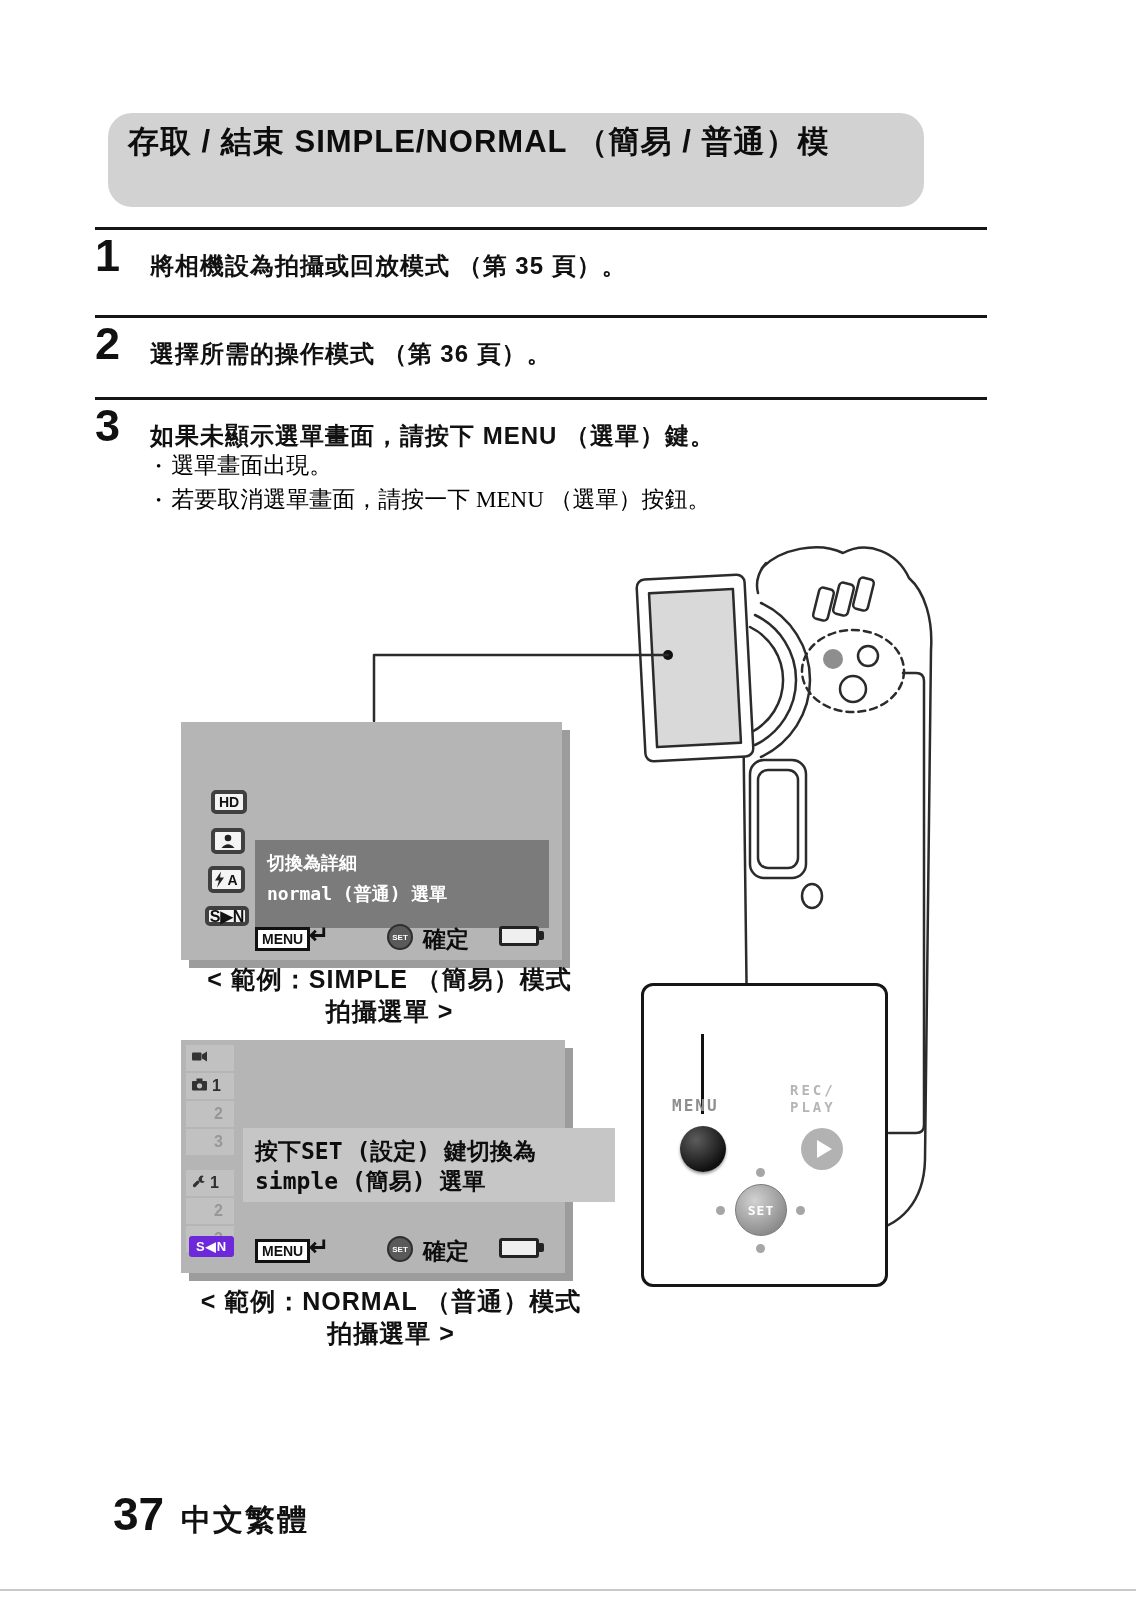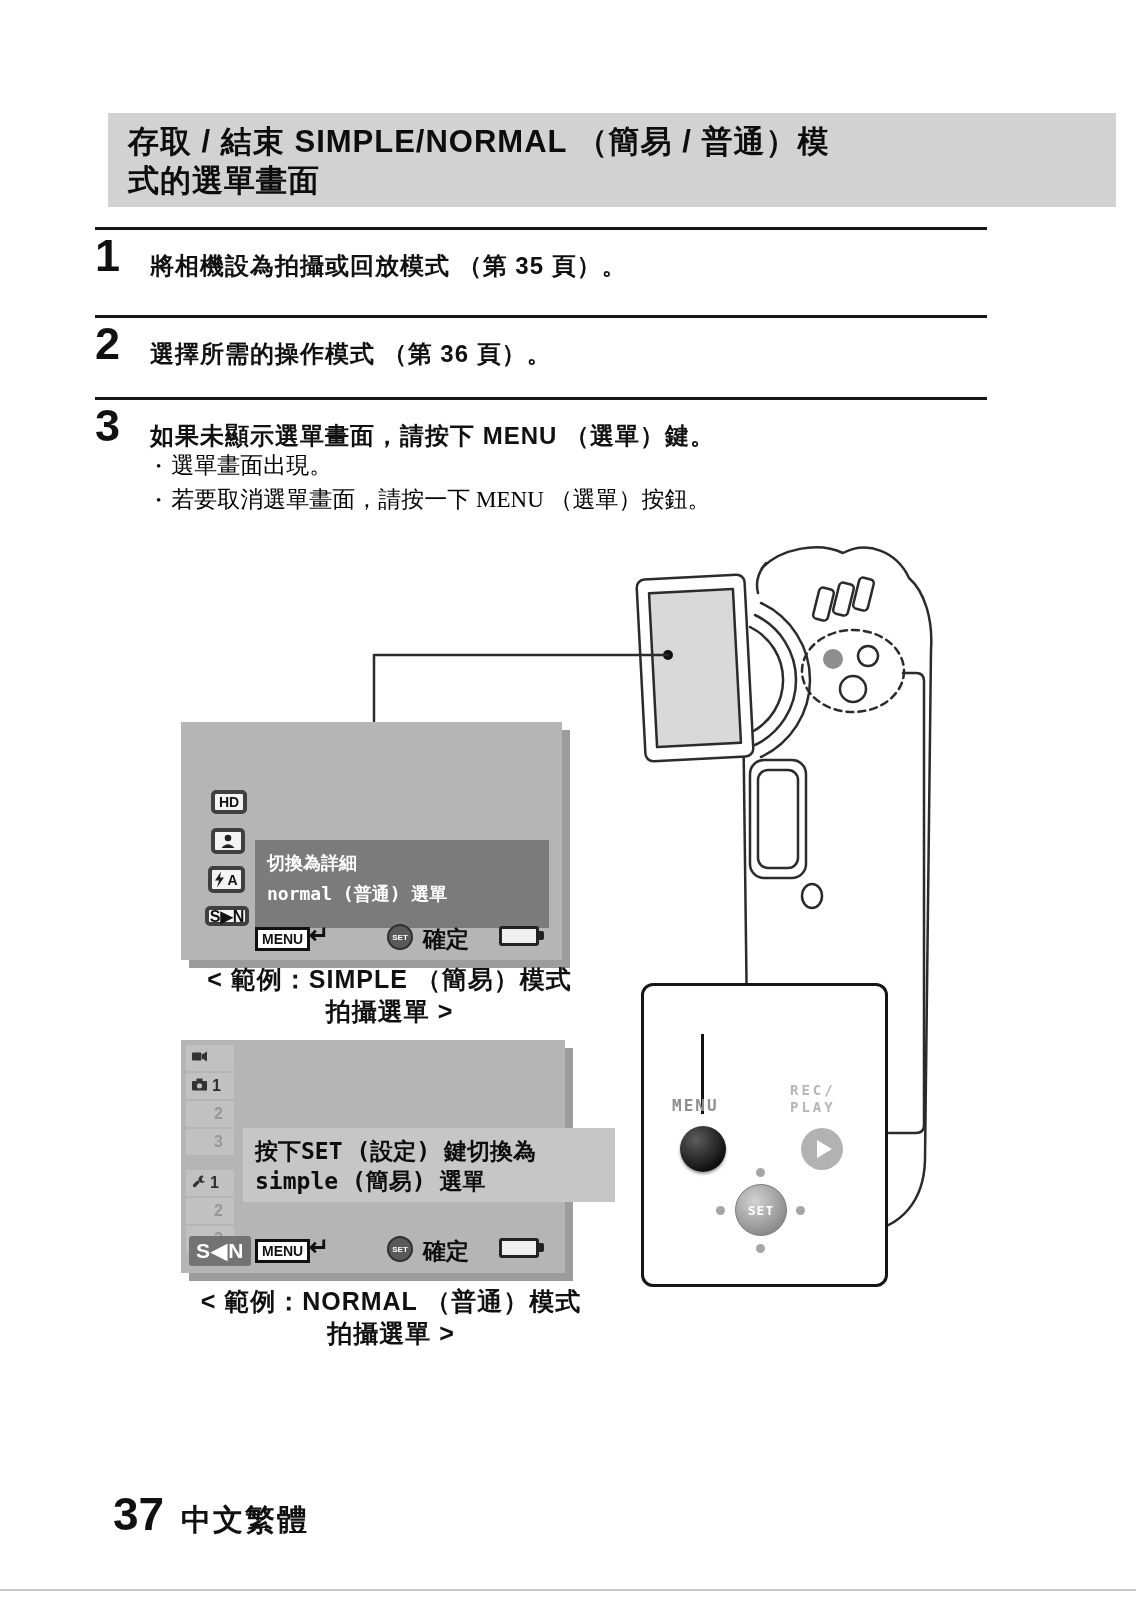--- a/index.html
+++ b/index.html
@@ -2,22 +2,22 @@
 <html><head>
 <meta charset="utf-8">
 <style>
   * { margin:0; padding:0; box-sizing:border-box; }
   html,body { background:#ffffff; }
   #page { position:relative; width:1136px; height:1600px; background:#fff;
           font-family:"Liberation Sans", sans-serif; color:#111; overflow:hidden; }
   .abs { position:absolute; }
 
   
-  .title-banner { left:108px; top:113px; width:1008px; height:94px; background:#d2d2d2;
-                  border-radius:0; padding:9px 0 0 20px; font-size:31px; font-weight:700;
+  .title-banner { left:108px; top:113px; width:816px; height:94px; background:#d2d2d2;
+                  border-radius:24px; padding:9px 0 0 20px; font-size:31px; font-weight:700;
                   line-height:39px; letter-spacing:1px; color:#0d0d0d; }
 
   
   .rule { left:95px; width:892px; height:3px; background:#161616; }
   .step-num { font-size:45px; font-weight:700; line-height:1; }
   .step-text { font-size:24px; font-weight:700; letter-spacing:1px; }
   .bullet-list { font-family:"Liberation Serif", serif; font-size:23px; line-height:34px; color:#000; }
   .bullet-row { display:flex; align-items:flex-start; gap:10px; }
   .bullet-dot { font-size:15px; line-height:34px; }
 
@@ -44,21 +44,21 @@
   .tab-strip { position:absolute; left:5px; top:5px; width:48px; }
   .tab-row { width:48px; height:26px; background:#c1c1c1; margin-bottom:2px;
              display:flex; align-items:center; padding-left:5px; gap:4px; }
   .tab-row.noicon { padding-left:28px; }
   .tab-spacer { height:13px; }
   .tab-num { font-size:16px; font-weight:700; }
   .tab-num.active { color:#2e2e2e; }
   .tab-num.dim { color:#979797; }
   .msg-band { position:absolute; background:#c6c6c6; color:#0d0d0d; font-weight:700;
               font-family:"DejaVu Sans Mono", monospace; }
-  .sn-black { position:absolute; background:#737373; color:#fff; font-size:21px; font-weight:700;
+  .sn-black { position:absolute; background:#6d28d9; color:#fff; font-size:13px; font-weight:700;
               padding:3px 7px; border-radius:3px; letter-spacing:1px; }
 
   
   .control-panel { left:641px; top:983px; width:247px; height:304px; border:3px solid #161616;
                    border-radius:12px; background:#fff; }
   .panel-label { position:absolute; left:12px; top:10px; font-family:"Liberation Serif", serif;
                  font-size:26px; color:#0d0d0d; }
   .panel-pointer { position:absolute; left:57px; top:48px; width:3px; height:80px; background:#111; }
   .menu-gray { position:absolute; left:28px; top:110px; color:#8f8f8f; font-weight:700; font-size:16px;
                letter-spacing:2px; font-family:"DejaVu Sans Mono", monospace; }
@@ -82,21 +82,20 @@
   .footer-lang { left:181px; top:1500px; font-size:30px; font-weight:700; letter-spacing:2px; }
   .page-edge { left:0; top:1589px; width:1136px; height:2px; background:#c9c9c9; }
 </style>
 </head>
 <body>
 
 <div id="page">
 
   <div class="abs title-banner">
     <div>存取 / 結束 SIMPLE/NORMAL （簡易 / 普通）模</div>
-    <div>式的選單畫面</div>
   </div>
 
   <div class="abs rule" style="top:227px"></div>
   <div class="abs step-num" style="left:95px; top:233px">1</div>
   <div class="abs step-text" style="left:150px; top:250px">將相機設為拍攝或回放模式 （第 35 頁）。</div>
 
   <div class="abs rule" style="top:315px"></div>
   <div class="abs step-num" style="left:95px; top:321px">2</div>
   <div class="abs step-text" style="left:150px; top:338px">選擇所需的操作模式 （第 36 頁）。</div>
 

